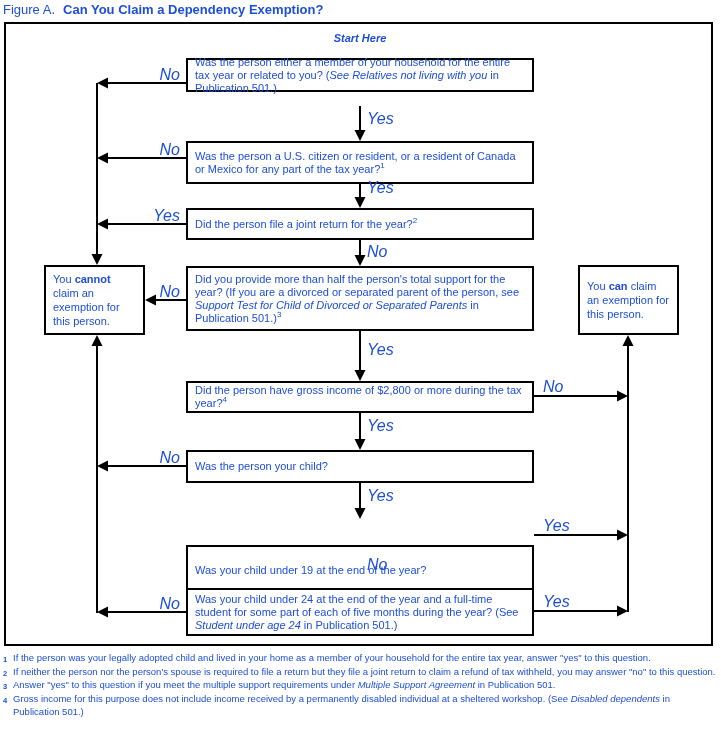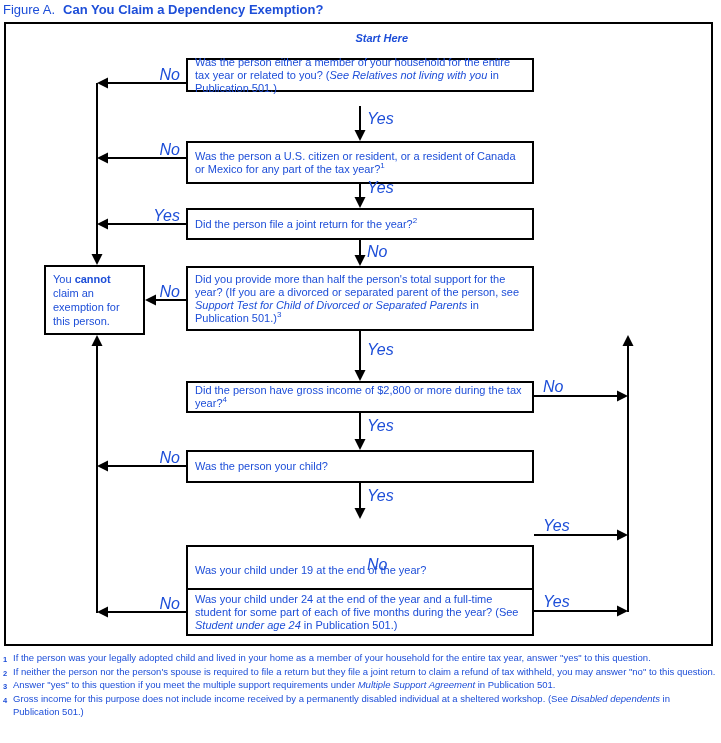--- a/index.html
+++ b/index.html
@@ -3,21 +3,21 @@
 <meta charset="utf-8">
 <style>
   html,body{margin:0;padding:0;background:#fff;}
   .page{
     position:relative;width:721px;height:743px;background:#fff;
     font-family:"Liberation Sans","DejaVu Sans",sans-serif;color:#1d4ed8;overflow:hidden;
   }
   .title{position:absolute;left:3px;top:2px;font-size:13px;white-space:nowrap;}
   .title .main{font-weight:bold;margin-left:8px;}
   .frame{position:absolute;left:4px;top:22px;width:709px;height:624px;border:2px solid #000;box-sizing:border-box;background:#fff;}
-  .start{position:absolute;left:288px;top:32px;width:120px;text-align:right;
+  .start{position:absolute;left:300px;top:32px;width:120px;text-align:center;
          font-size:11px;font-weight:bold;font-style:italic;}
   .qbox{position:absolute;left:186px;width:348px;box-sizing:border-box;border:2px solid #000;background:#fff;
         display:flex;align-items:center;padding:1px 7px;}
   .qtext{font-size:11px;line-height:13px;}
   .rbox{position:absolute;top:265px;width:101px;height:70px;box-sizing:border-box;border:2px solid #000;background:#fff;
         display:flex;align-items:center;padding:2px 7px;}
   .rtext{font-size:11px;line-height:14px;}
   .it{font-style:italic;}
   .bd{font-weight:bold;}
   sup{font-size:8px;line-height:0;}
@@ -107,20 +107,23 @@
   <div class="qbox" style="top:545px;height:50px">
     <div class="qtext"><span>Was your child under 19 at the end of the year?</span></div>
   </div>
   <div class="qbox" style="top:588px;height:48px">
     <div class="qtext"><span>Was your child under 24 at the end of the year and a full-time student for some part of each of five months during the year? (See </span><span class="it">Student under age 24</span><span> in Publication 501.)</span></div>
   </div>
 
   <div class="rbox" style="left:44px">
     <div class="rtext"><span>You </span><span class="bd">cannot</span><span> claim an exemption for this person.</span></div>
   </div>
+  <div class="rbox" style="left:578px">
+    <div class="rtext"><span>You </span><span class="bd">can</span><span> claim an exemption for this person.</span></div>
+  </div>
 
   <div class="lbl lbl-r" style="top:66px">No</div>
   <div class="lbl" style="left:367px;top:110px">Yes</div>
   <div class="lbl lbl-r" style="top:141px">No</div>
   <div class="lbl" style="left:367px;top:179px">Yes</div>
   <div class="lbl lbl-r" style="top:207px">Yes</div>
   <div class="lbl" style="left:367px;top:243px">No</div>
   <div class="lbl lbl-r" style="top:283px">No</div>
   <div class="lbl" style="left:367px;top:341px">Yes</div>
   <div class="lbl" style="left:543px;top:378px">No</div>

